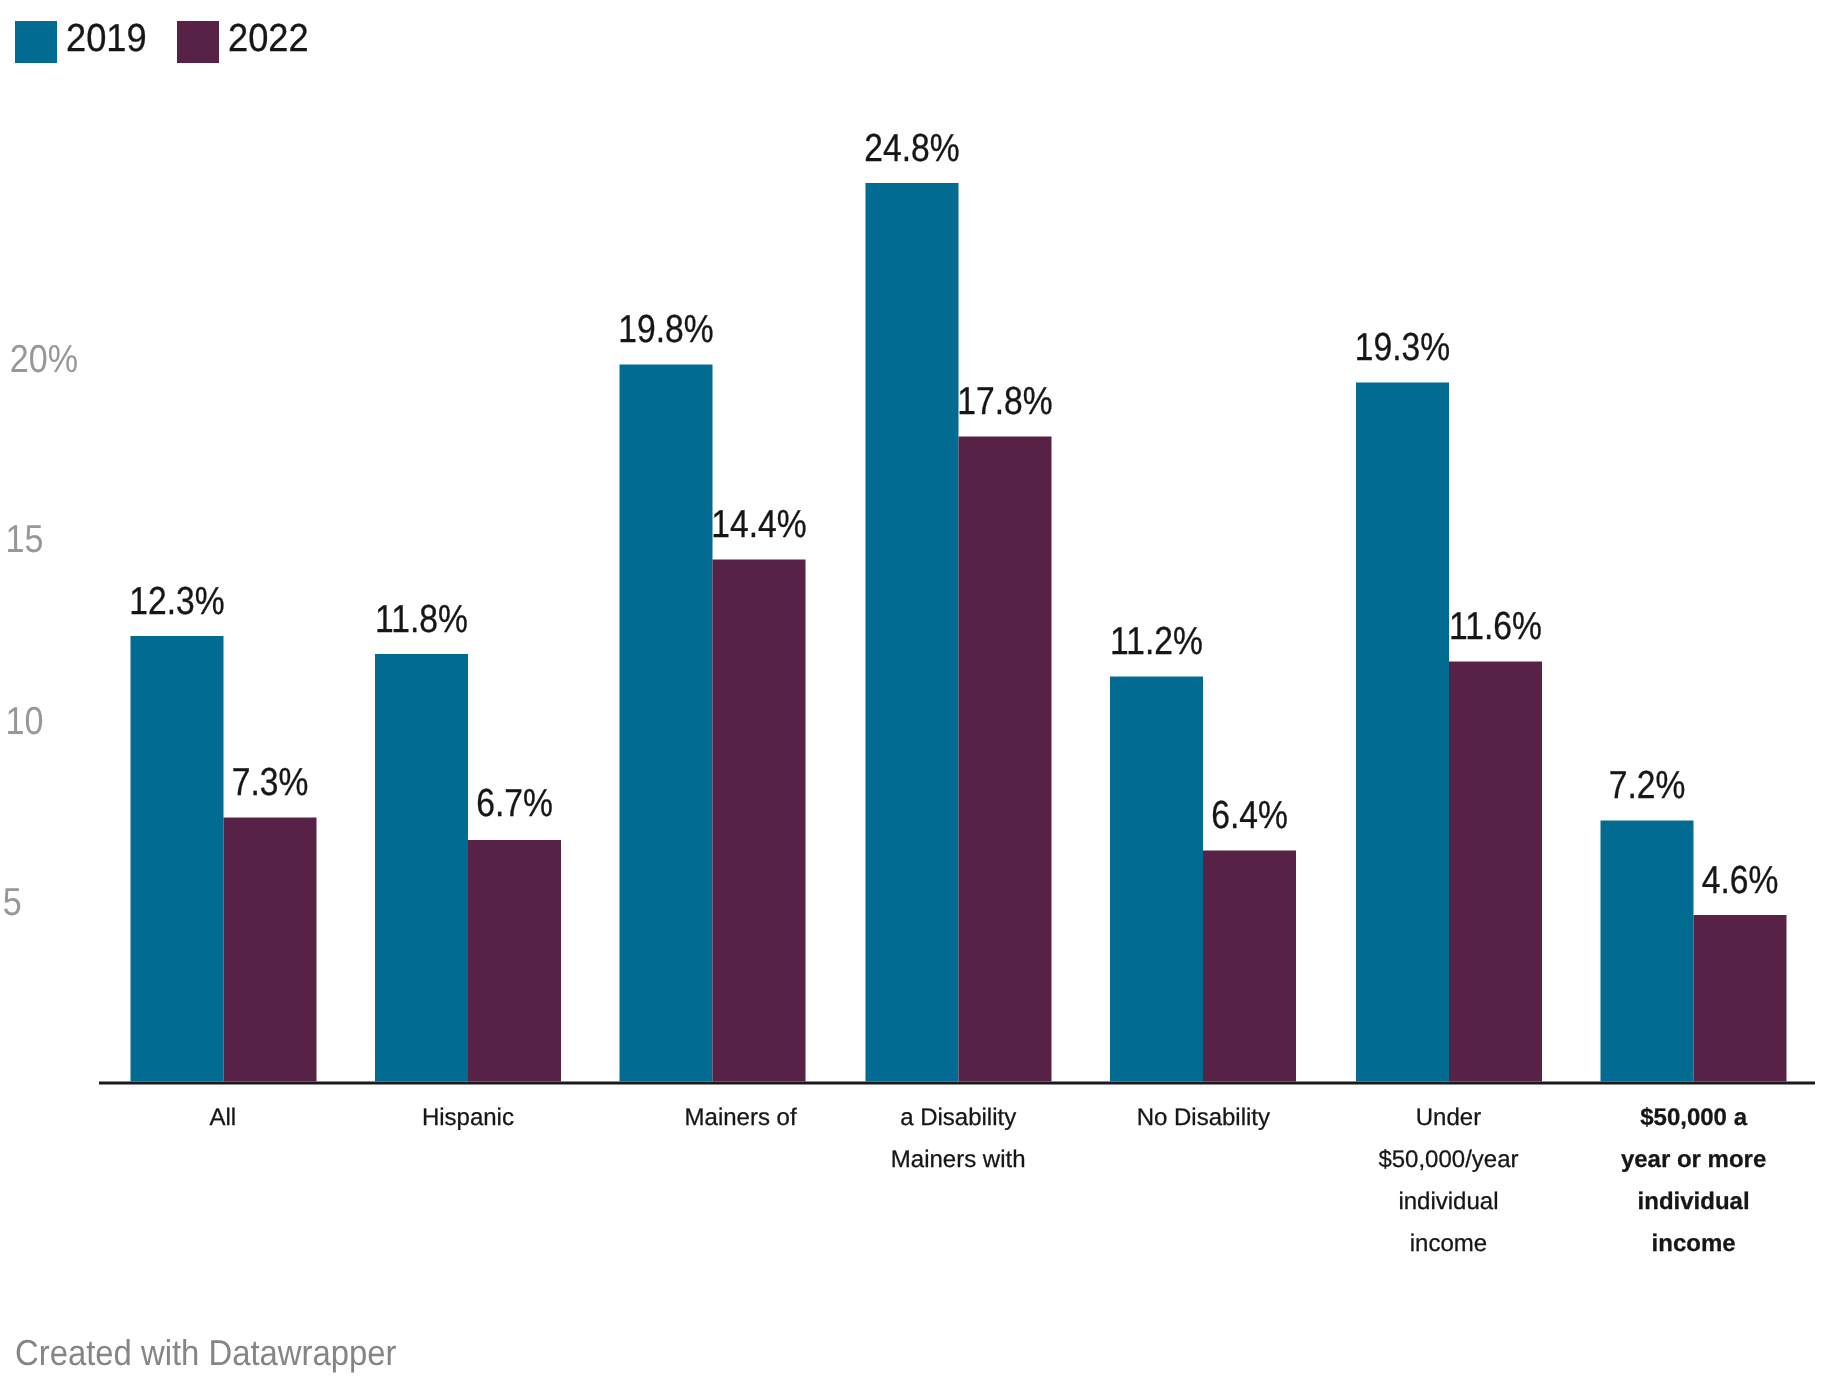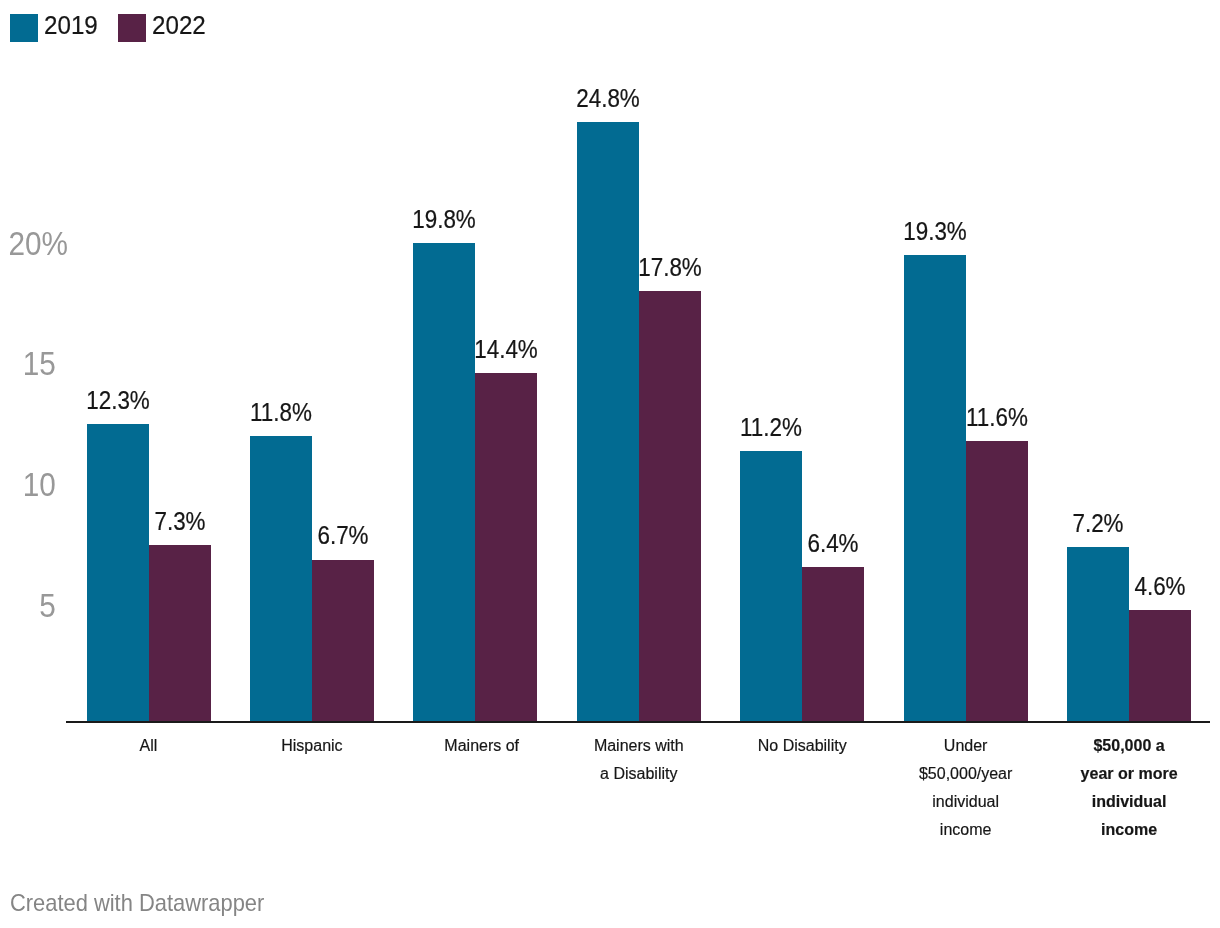--- a/index.html
+++ b/index.html
@@ -6,22 +6,22 @@
   body{width:1220px;height:928px;background:#ffffff;font-family:"Liberation Sans",sans-serif;overflow:hidden;}
   #chart{position:relative;width:1220px;height:928px;padding-left:19px;}
   .legend{position:absolute;left:0;top:0;width:1220px;height:56px;}
   .legend-item{position:absolute;top:14px;height:28px;}
   .swatch{position:absolute;left:0;top:0;width:28px;height:28px;display:block;}
   .legend-label{position:absolute;left:33.6px;top:-1.6px;font-size:26px;color:#161616;
       line-height:1;white-space:nowrap;transform:scaleX(0.93);transform-origin:left center;
       -webkit-text-stroke:0.2px #161616;}
   .plot{position:absolute;left:66px;top:0;width:1144px;height:928px;}
   .axisline{position:absolute;left:0;width:1144px;height:2px;background:#1a1a1a;}
-  .tick{position:absolute;color:#989898;font-size:34px;
-      text-align:right;line-height:1;white-space:nowrap;}
+  .tick{position:absolute;color:#989898;font-size:26px;
+      text-align:left;line-height:1;white-space:nowrap;}
   .tick > span{display:inline-block;transform:scaleX(0.875);transform-origin:right center;}
   .bar{position:absolute;}
   .vlabel{position:absolute;font-size:26px;color:#161616;
       line-height:1;white-space:nowrap;}
   .vlabel > span{display:block;position:absolute;left:50%;top:0;
       transform:translateX(-50%) scaleX(0.862);-webkit-text-stroke:0.22px #161616;}
   .catlabel{position:absolute;text-align:center;font-size:16px;color:#161616;
       line-height:28px;-webkit-text-stroke:0.18px #161616;}
   .catline{white-space:nowrap;}
   .footer{position:absolute;left:10.1px;top:891.2px;font-size:24px;color:#858585;
@@ -72,34 +72,34 @@
         <div class="catline">Hispanic</div>
       </div>
       <div class="bar" style="left: 347.371px; width: 62px; top: 243.032px; height: 478.368px; background: rgb(2, 107, 146);"></div>
       <div class="vlabel" style="left: 347.371px; width: 62px; top: 205.932px;">
         <span>19.8%</span>
       </div>
       <div class="bar" style="left: 409.371px; width: 62px; top: 373.496px; height: 347.904px; background: rgb(88, 34, 70);"></div>
       <div class="vlabel" style="left: 409.371px; width: 62px; top: 336.396px;">
         <span>14.4%</span>
       </div>
-      <div class="catlabel" style="left: 334px; width: 163.429px; top: 732px;">
+      <div class="catlabel" style="left: 346px; width: 163.429px; top: 732px;">
         <div class="catline">Mainers of</div>
       </div>
       <div class="bar" style="left: 510.8px; width: 62px; top: 122.232px; height: 599.168px; background: rgb(2, 107, 146);"></div>
       <div class="vlabel" style="left: 510.8px; width: 62px; top: 85.132px;">
         <span>24.8%</span>
       </div>
       <div class="bar" style="left: 572.8px; width: 62px; top: 291.352px; height: 430.048px; background: rgb(88, 34, 70);"></div>
       <div class="vlabel" style="left: 572.8px; width: 62px; top: 254.252px;">
         <span>17.8%</span>
       </div>
       <div class="catlabel" style="left: 491.086px; width: 163.429px; top: 732px;">
+        <div class="catline">a Disability</div>
         <div class="catline">Mainers with</div>
-        <div class="catline">a Disability</div>
       </div>
       <div class="bar" style="left: 674.229px; width: 62px; top: 450.808px; height: 270.592px; background: rgb(2, 107, 146);"></div>
       <div class="vlabel" style="left: 674.229px; width: 62px; top: 413.708px;">
         <span>11.2%</span>
       </div>
       <div class="bar" style="left: 736.229px; width: 62px; top: 566.776px; height: 154.624px; background: rgb(88, 34, 70);"></div>
       <div class="vlabel" style="left: 736.229px; width: 62px; top: 529.676px;">
         <span>6.4%</span>
       </div>
       <div class="catlabel" style="left: 654.514px; width: 163.429px; top: 732px;">

